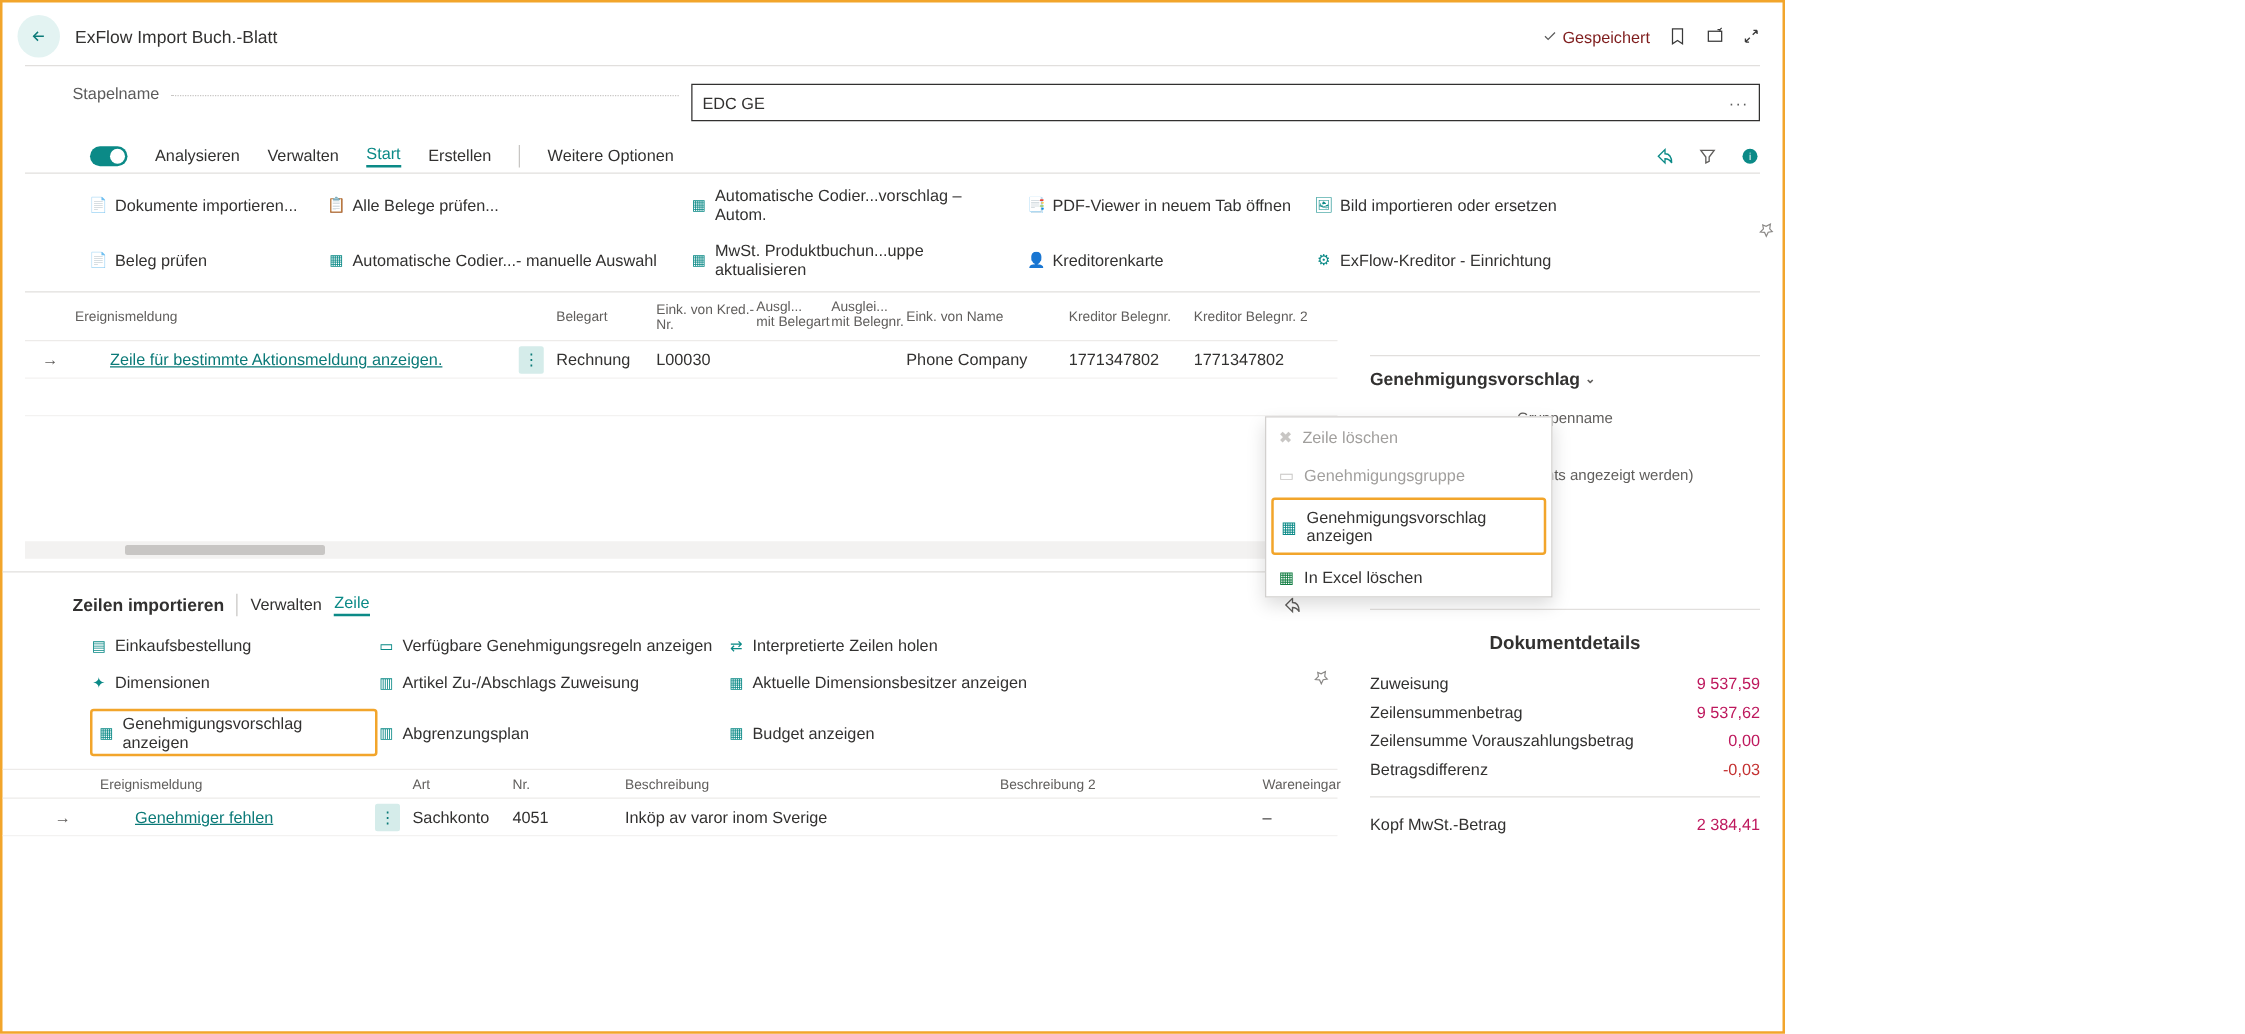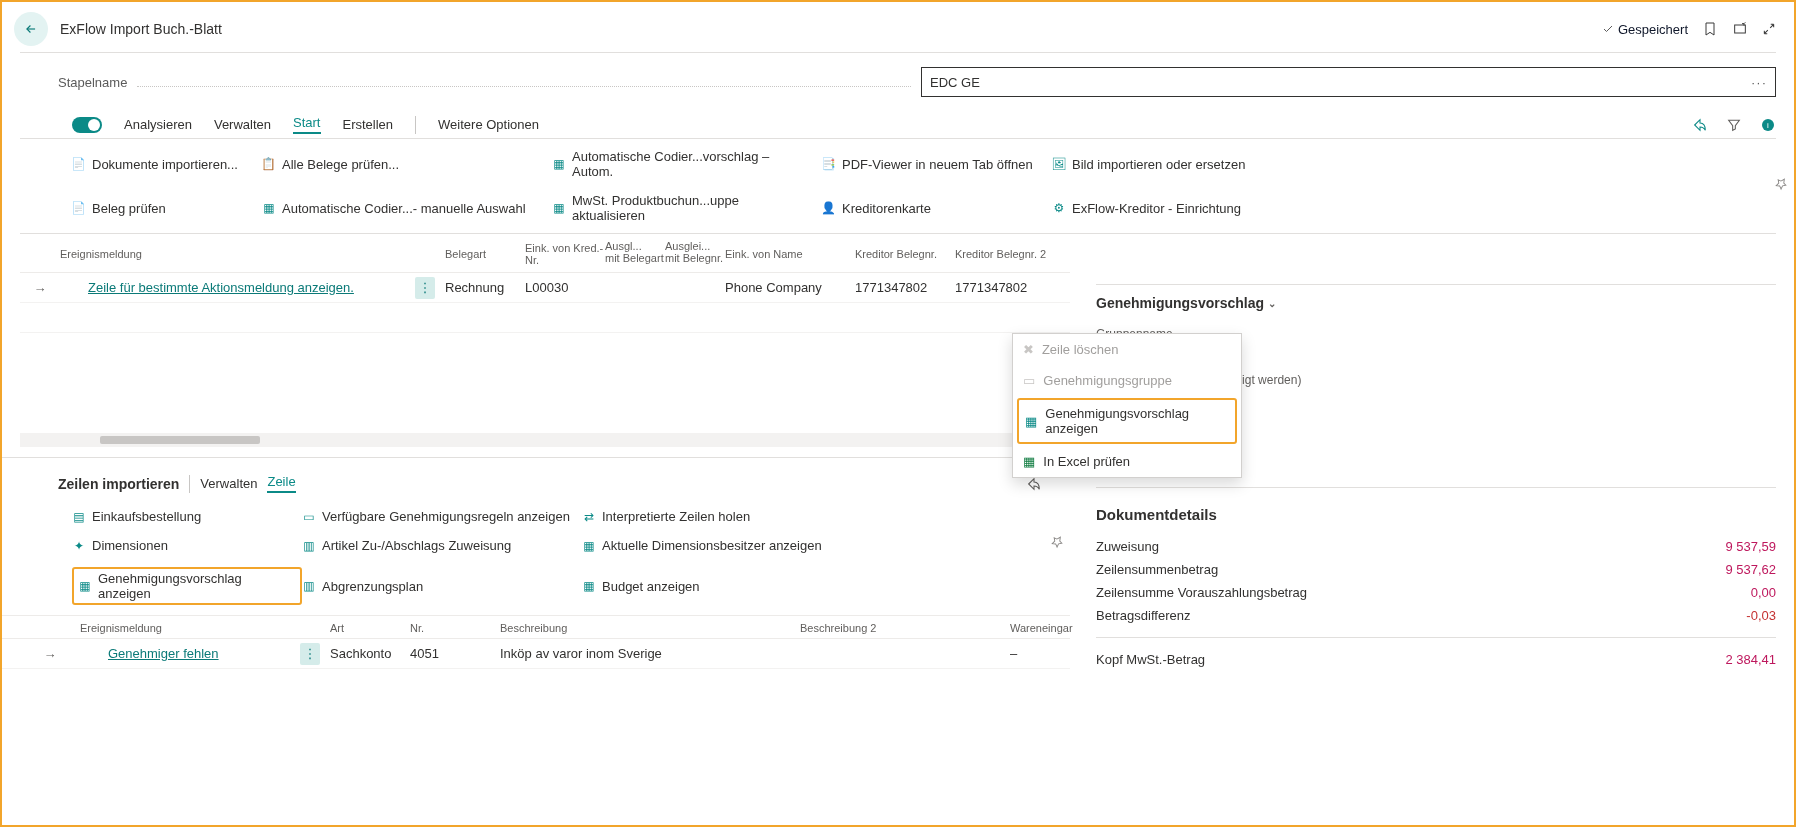--- a/index.html
+++ b/index.html
@@ -1,26 +1,26 @@
 <!DOCTYPE html>
 <html><head>
 <meta charset="utf-8">
 <style>
   * { box-sizing: border-box; font-family: "Segoe UI", Arial, sans-serif; }
   body { margin:0; background:#fff; color:#323130; }
-  .frame { border:2px solid #f2a52b; width:1796px; height:827px; position:relative; overflow:hidden; }
+  .frame { border:2px solid #f2a52b; width:1428px; height:827px; position:relative; overflow:hidden; }
   .topbar { display:flex; align-items:center; justify-content:space-between; padding:10px 18px 6px 12px; }
   .top-left { display:flex; align-items:center; gap:12px; }
   .back-btn { width:34px; height:34px; border-radius:50%; background:#e3f3f2; display:flex; align-items:center; justify-content:center; color:#0b7a78; cursor:pointer; }
   .page-title { font-size:14px; color:#323130; }
   .top-right { display:flex; align-items:center; gap:14px; color:#5b5b5b; }
-  .saved { display:flex; align-items:center; gap:4px; font-size:13px; color:#0f172a; }
+  .saved { display:flex; align-items:center; gap:4px; font-size:13px; color:#7f1d1d; }
   .icon-btn { color:#3a3a3a; cursor:pointer; display:inline-flex; }
   .divider { height:1px; background:#e1dfdd; margin:0 18px; }
-  .batch-row { display:flex; align-items:center; padding:14px 18px 8px 56px; }
+  .batch-row { display:flex; align-items:flex-start; padding:14px 18px 8px 56px; }
   .batch-label { font-size:13px; color:#5b5b5b; }
   .dots { flex:1; border-bottom:1px dotted #c8c6c4; margin:0 10px; height:10px; }
   .batch-input { width:855px; height:30px; border:1px solid #323130; display:flex; align-items:center; justify-content:space-between; padding:0 8px; font-size:13px; }
   .ellips { color:#5b5b5b; letter-spacing:1px; }
   .menu-row { display:flex; align-items:center; padding:10px 18px 4px 70px; gap:22px; font-size:13px; }
   .toggle { width:30px; height:16px; border-radius:8px; background:#0b8a87; position:relative; cursor:pointer; }
   .toggle::after { content:""; position:absolute; right:2px; top:2px; width:12px; height:12px; background:#fff; border-radius:50%; }
   .menu-item { color:#323130; cursor:pointer; }
   .menu-item.active { color:#0b8a87; border-bottom:2px solid #0b8a87; padding-bottom:2px; }
   .menu-sep { width:1px; height:18px; background:#c8c6c4; }
@@ -36,21 +36,21 @@
   .tbl-head { font-size:11px; color:#605e5c; padding:6px 0 4px 0; border-bottom:1px solid #edebe9; }
   .tbl-head2 { font-size:11px; color:#605e5c; padding-bottom:4px; }
   .tbl-row { font-size:13px; height:30px; border-bottom:1px solid #f3f2f1; }
   .link { color:#0b7a78; text-decoration:underline; cursor:pointer;margin-left:28px; }
   .row-menu { width:20px; height:22px; background:#d5ecea; display:flex; align-items:center; justify-content:center; color:#0b7a78; cursor:pointer; border-radius:2px; }
   .row-caret { color:#605e5c; display:flex; justify-content:center; }
   .scroll-track { height:14px; background:#f3f2f1; margin-top:100px; position:relative; }
   .scroll-thumb { position:absolute; left:80px; top:3px; width:160px; height:8px; background:#c8c6c4; border-radius:2px; }
   .split { display:flex; }
   .left-col { flex:0 0 1050px; }
-  .right-col { flex:1; padding:0 18px 0 10px; }
+  .right-col { flex:1; padding:0 18px 0 10px;text-align:center; }
   .right-col-inner { margin-left:16px; }
   .panel-title { font-size:14px; font-weight:600; color:#323130; display:flex; align-items:center; gap:4px; margin-top:50px; border-top:1px solid #e1dfdd; padding-top:10px;}
   .panel-title .chev { font-size:10px; color:#605e5c; }
   .doc-details-title { font-size:15px; font-weight:600; margin:18px 0 12px 0; }
   .kv { display:flex; justify-content:space-between; font-size:13px; padding:4px 0; }
   .kv .v { color:#be185d; }
   .kv .neg { color:#c43131; }
   .hr2 { height:1px; background:#e1dfdd; margin:10px 0; }
   .popup { position:absolute; left:1010px; top:331px; width:230px; background:#fff; border:1px solid #d2d0ce; box-shadow:0 6px 14px rgba(0,0,0,0.15); font-size:13px; z-index:5; }
   .popup-item { display:flex; align-items:center; gap:8px; padding:8px 10px; cursor:pointer; }
@@ -379,17 +379,17 @@
   <div class="popup-item disabled">
     <span class="gi">▭</span>
     <span>Genehmigungsgruppe</span>
   </div>
   <div class="popup-item popup-highlight">
     <span class="gi">▦</span>
     <span>Genehmigungsvorschlag anzeigen</span>
   </div>
   <div class="popup-item">
     <span class="gi" style="color:#107c41">▦</span>
-    <span>In Excel prüfen</span>
+    <span>In Excel löschen</span>
   </div>
 </div>
 
 </div>
 
 </body></html>

